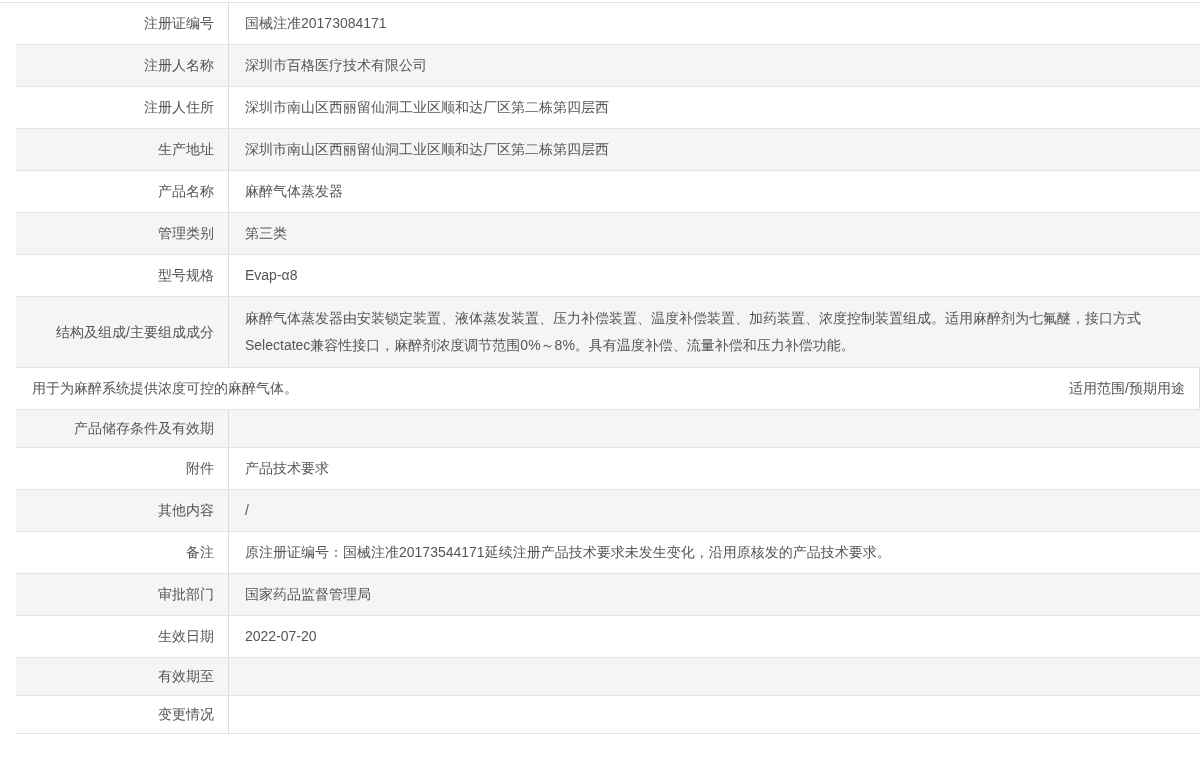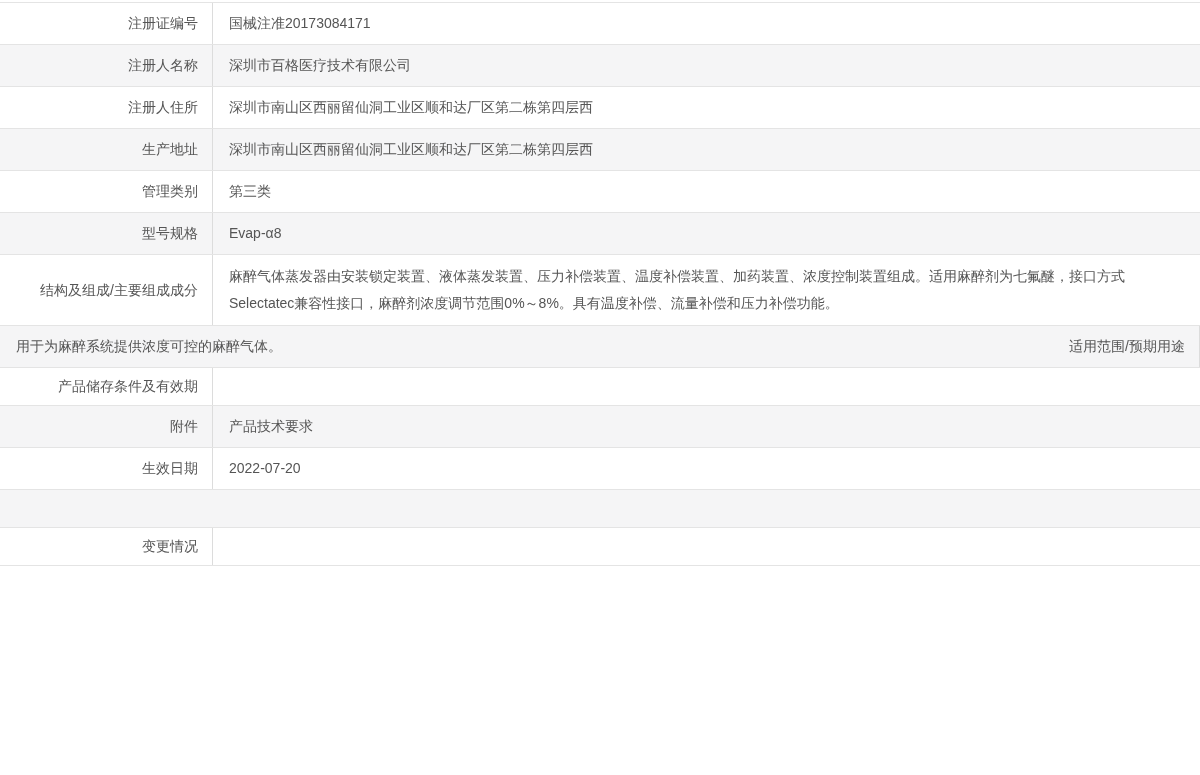--- a/index.html
+++ b/index.html
@@ -13,20 +13,21 @@
   .reg-table {
     width: 1200px;
     margin-top: 2px;
     border-top: 1px solid #e4e4e4;
   }
   .row {
     display: flex;
     min-height: 38px;
     border-bottom: 1px solid #e4e4e4;
     background: #ffffff;
+    margin-left: 16px;
   }
   .row:nth-child(even) {
     background: #f5f5f6;
   }
   .cell {
     display: flex;
     align-items: center;
     font-size: 14px;
     color: #555555;
     line-height: 27px;
@@ -63,20 +64,24 @@
   <div class="row">
     <div class="cell label">注册人住所</div>
     <div class="cell value">深圳市南山区西丽留仙洞工业区顺和达厂区第二栋第四层西</div>
   </div>
 
   <div class="row">
     <div class="cell label">生产地址</div>
     <div class="cell value">深圳市南山区西丽留仙洞工业区顺和达厂区第二栋第四层西</div>
   </div>
 
+  <div class="row">
+    <div class="cell label">产品名称</div>
+    <div class="cell value">麻醉气体蒸发器</div>
+  </div>
 
   <div class="row">
     <div class="cell label">管理类别</div>
     <div class="cell value">第三类</div>
   </div>
 
   <div class="row">
     <div class="cell label">型号规格</div>
     <div class="cell value">Evap-α8</div>
   </div>
@@ -94,30 +99,43 @@
   <div class="row">
     <div class="cell label">产品储存条件及有效期</div>
     <div class="cell value"></div>
   </div>
 
   <div class="row">
     <div class="cell label">附件</div>
     <div class="cell value">产品技术要求</div>
   </div>
 
+  <div class="row">
+    <div class="cell label">其他内容</div>
+    <div class="cell value">/</div>
+  </div>
 
+  <div class="row">
+    <div class="cell label">备注</div>
+    <div class="cell value">原注册证编号：国械注准20173544171延续注册产品技术要求未发生变化，沿用原核发的产品技术要求。</div>
+  </div>
 
+  <div class="row">
+    <div class="cell label">审批部门</div>
+    <div class="cell value">国家药品监督管理局</div>
+  </div>
 
 
   <div class="row">
     <div class="cell label">生效日期</div>
     <div class="cell value">2022-07-20</div>
   </div>
 
   <div class="row">
+    <div class="cell label">有效期至</div>
   </div>
 
   <div class="row">
     <div class="cell label">变更情况</div>
     <div class="cell value"></div>
   </div>
 
 </div>
 
 </body></html>

